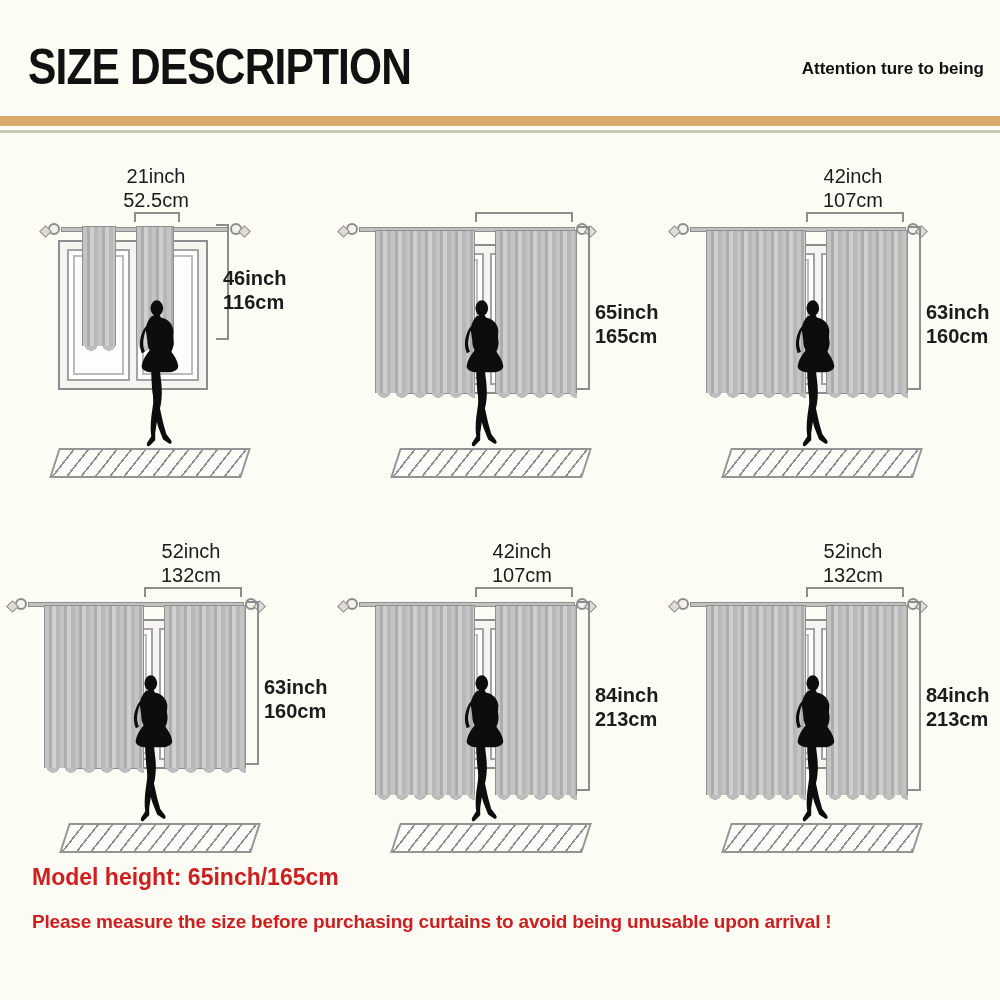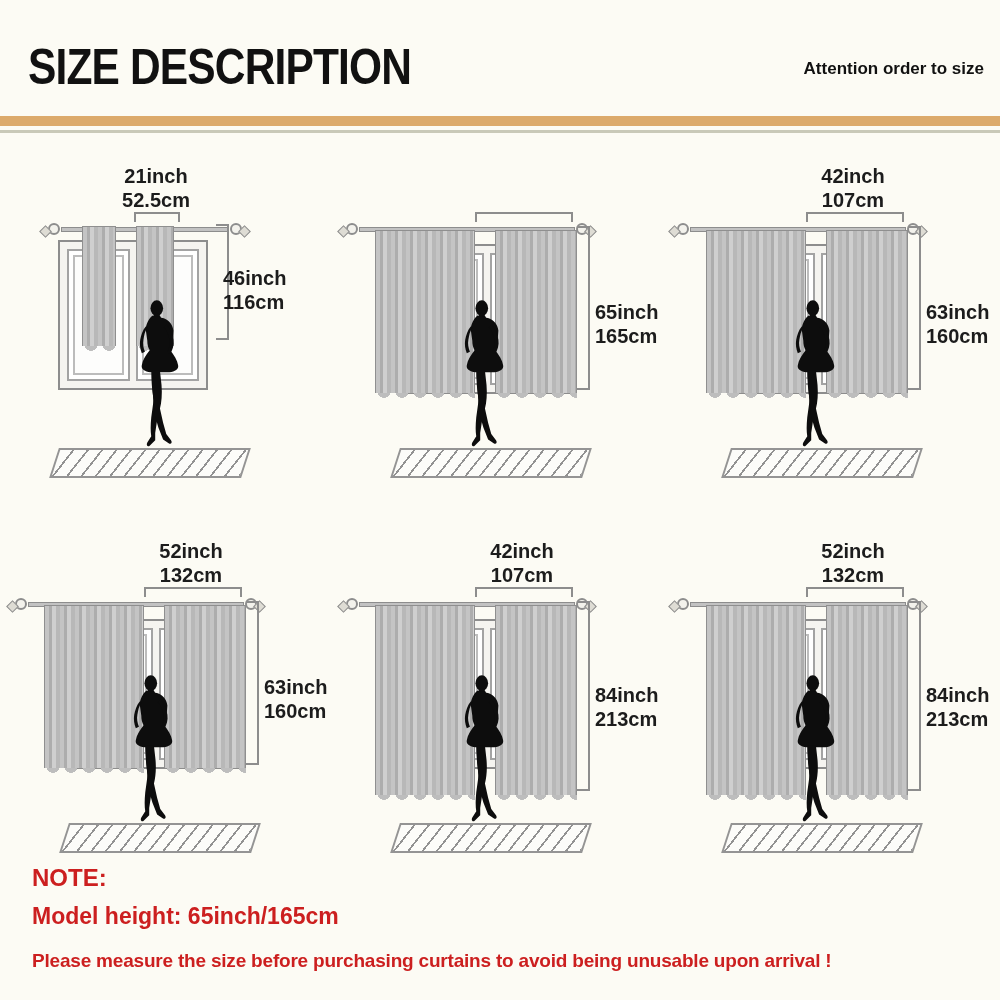--- a/index.html
+++ b/index.html
@@ -34,21 +34,21 @@
   
   .panels{
     position:absolute;left:6px;top:150px;width:994px;
     display:grid;grid-template-columns:repeat(3,331px);
     grid-auto-rows:355px;row-gap:20px;
   }
   .panel{position:relative;width:331px;height:355px;}
 
   .wlabel{
     position:absolute;left:105px;top:14px;width:160px;
-    text-align:center;font-size:20px;font-weight:bold;color:var(--ink);line-height:1.2;
+    text-align:center;font-size:20px;font-weight:normal;color:var(--ink);line-height:1.2;
   }
   .top-bracket{
     position:absolute;left:138px;top:62px;width:98px;height:10px;
     border:2px solid var(--line-gray);border-bottom:none;
   }
   .rod{
     position:absolute;left:22px;top:77px;width:216px;height:5px;
     background:#c2c2c2;border:1px solid var(--line-gray);
   }
   .finial{
@@ -125,21 +125,21 @@
   .notes{position:absolute;left:32px;top:864px;color:var(--note-red);font-weight:bold;}
   .notes .n1{font-size:24px;margin-bottom:11px;}
   .notes .n2{font-size:23px;margin-bottom:20px;}
   .notes .n3{font-size:19px;letter-spacing:-.2px;white-space:nowrap;}
 </style>
 </head>
 <body>
 
 <div class="title">SIZE DESCRIPTION</div>
 <div class="attention">
-  <div>Attention order to size</div>
+  <div>Attention ture to being</div>
 </div>
 <div class="bar-tan"></div>
 <div class="bar-thin"></div>
 
 <div class="panels">
   <div class="panel p-short">
     <div class="wlabel">
       <div>21inch</div>
       <div>52.5cm</div>
     </div>
@@ -351,16 +351,15 @@
     </svg>
     <div class="hbracket"></div>
     <div class="hlabel">
       <div>84inch</div>
       <div>213cm</div>
     </div>
   </div>
 </div>
 
 <div class="notes">
-  <div class="n1">NOTE:</div>
   <div class="n2">Model height: 65inch/165cm</div>
   <div class="n3">Please measure the size before purchasing curtains to avoid being unusable upon arrival !</div>
 </div>
 
 </body></html>

